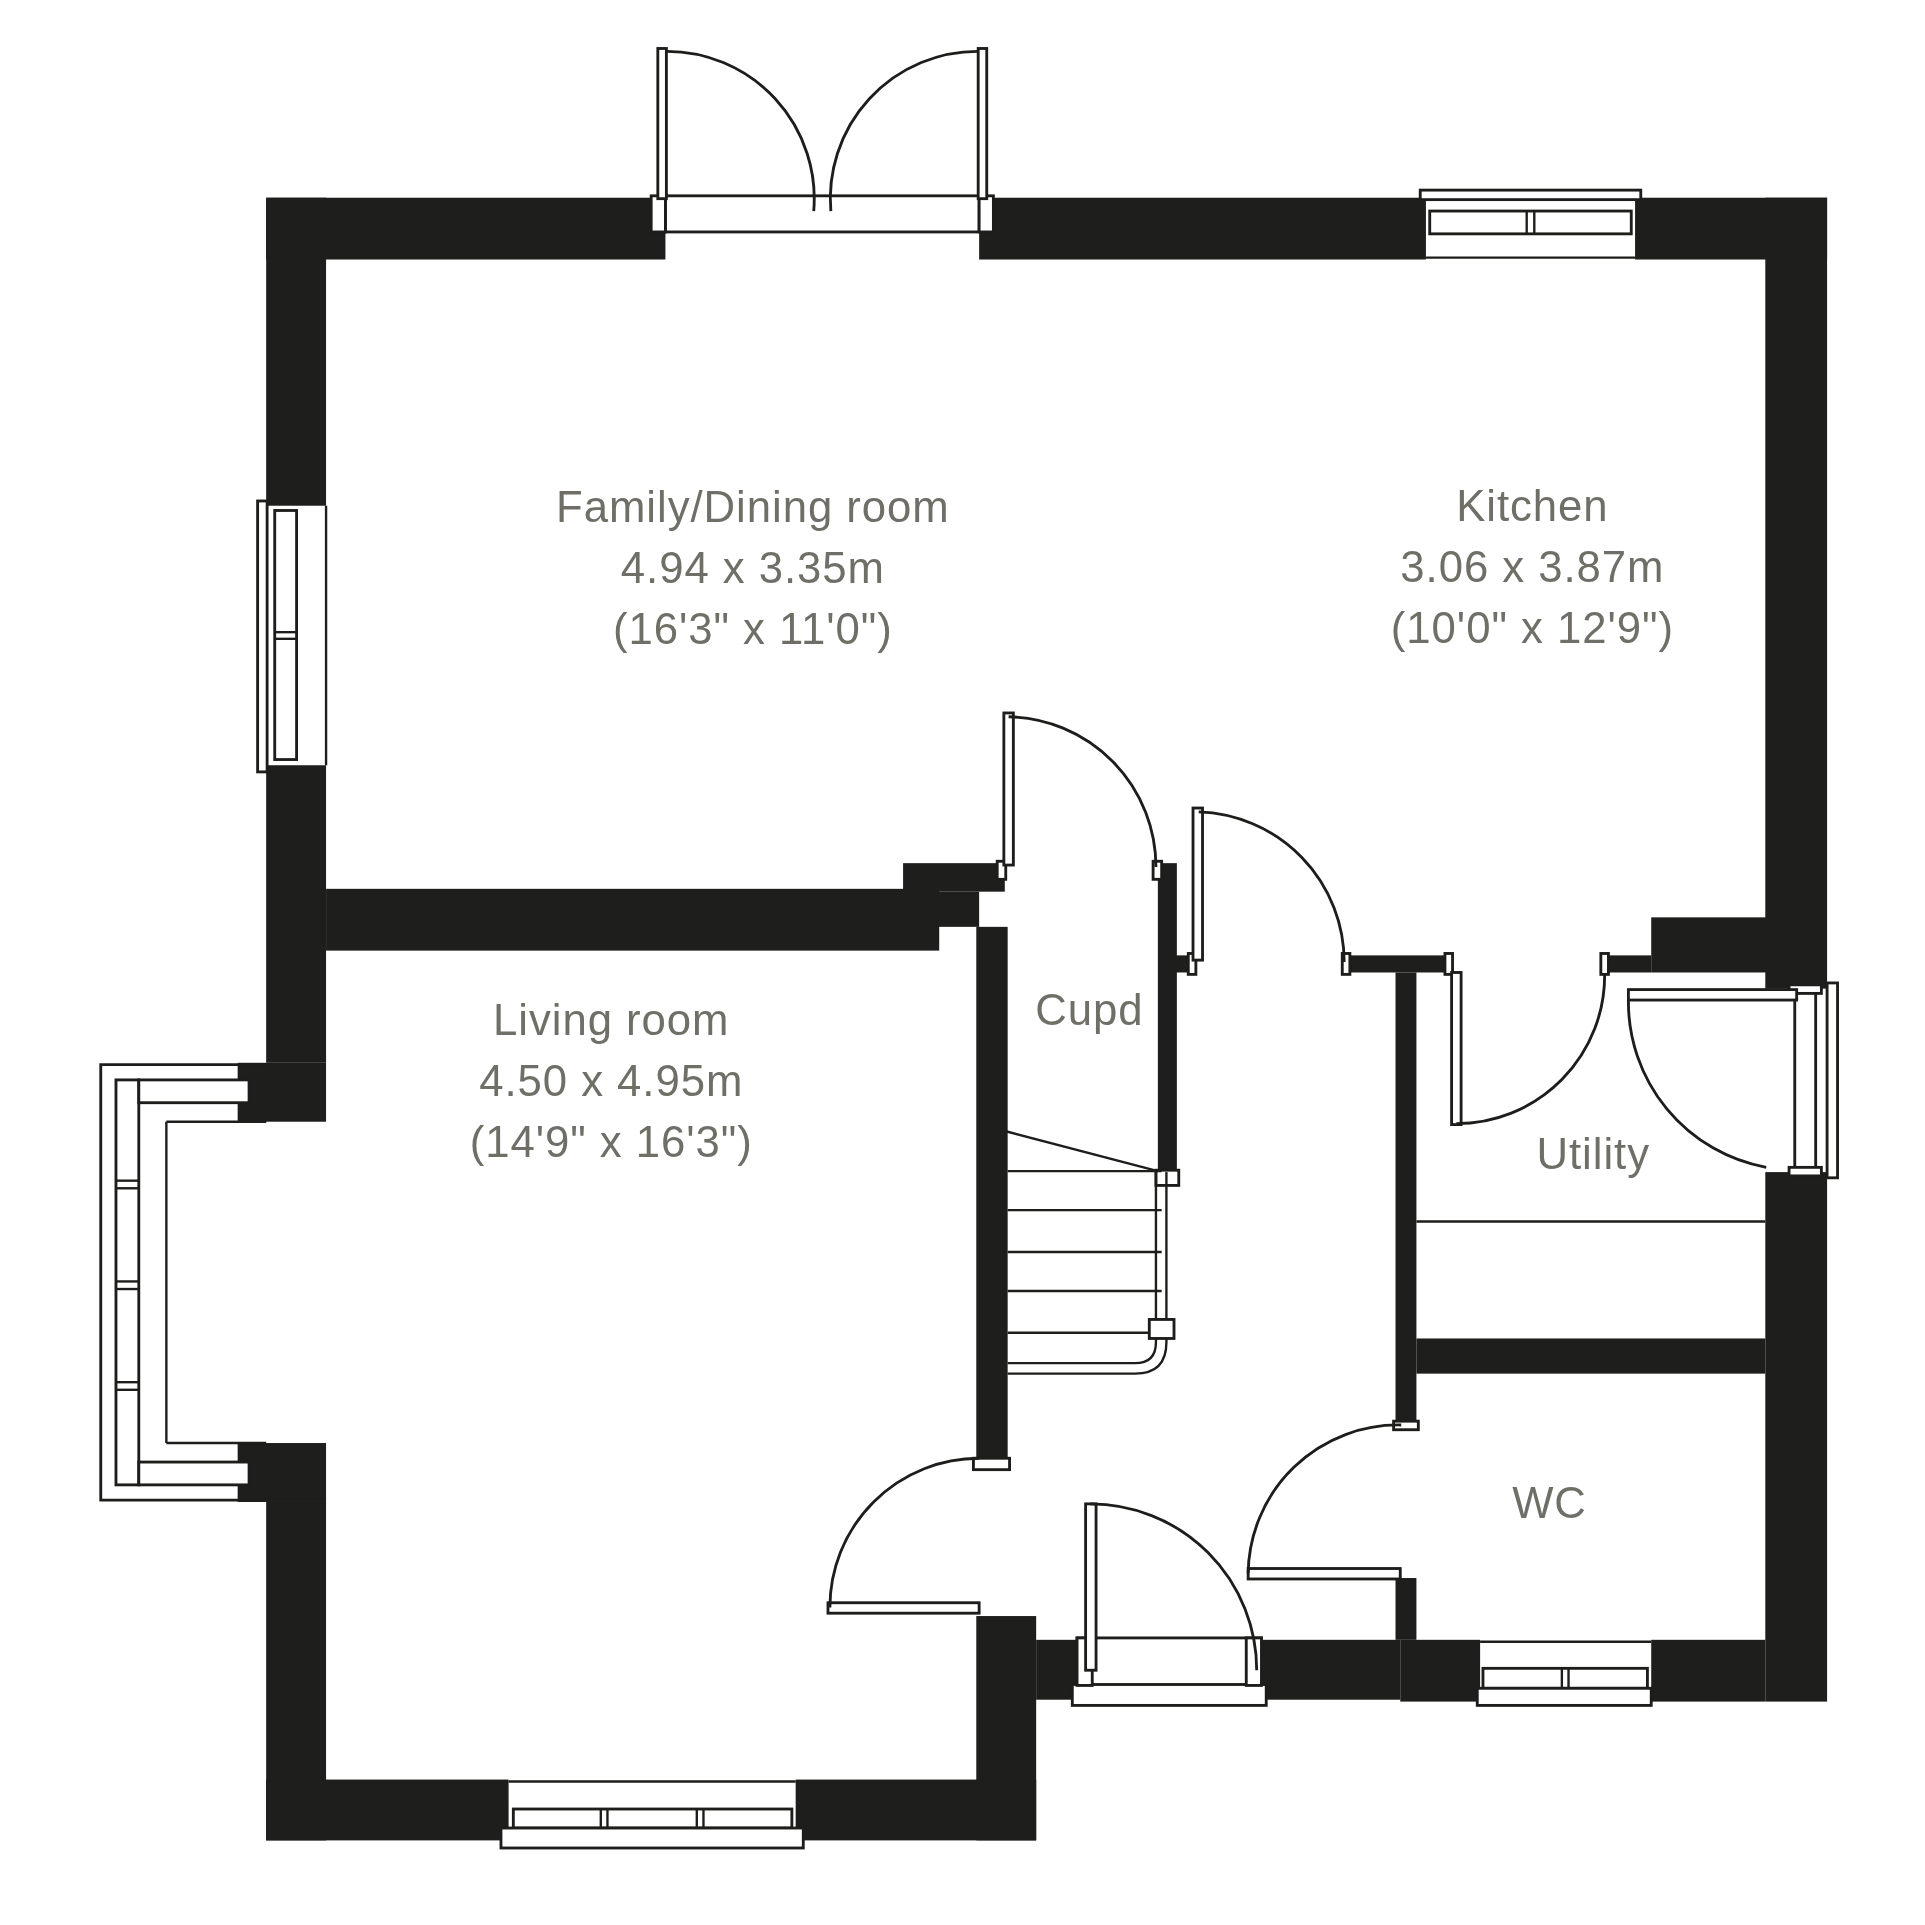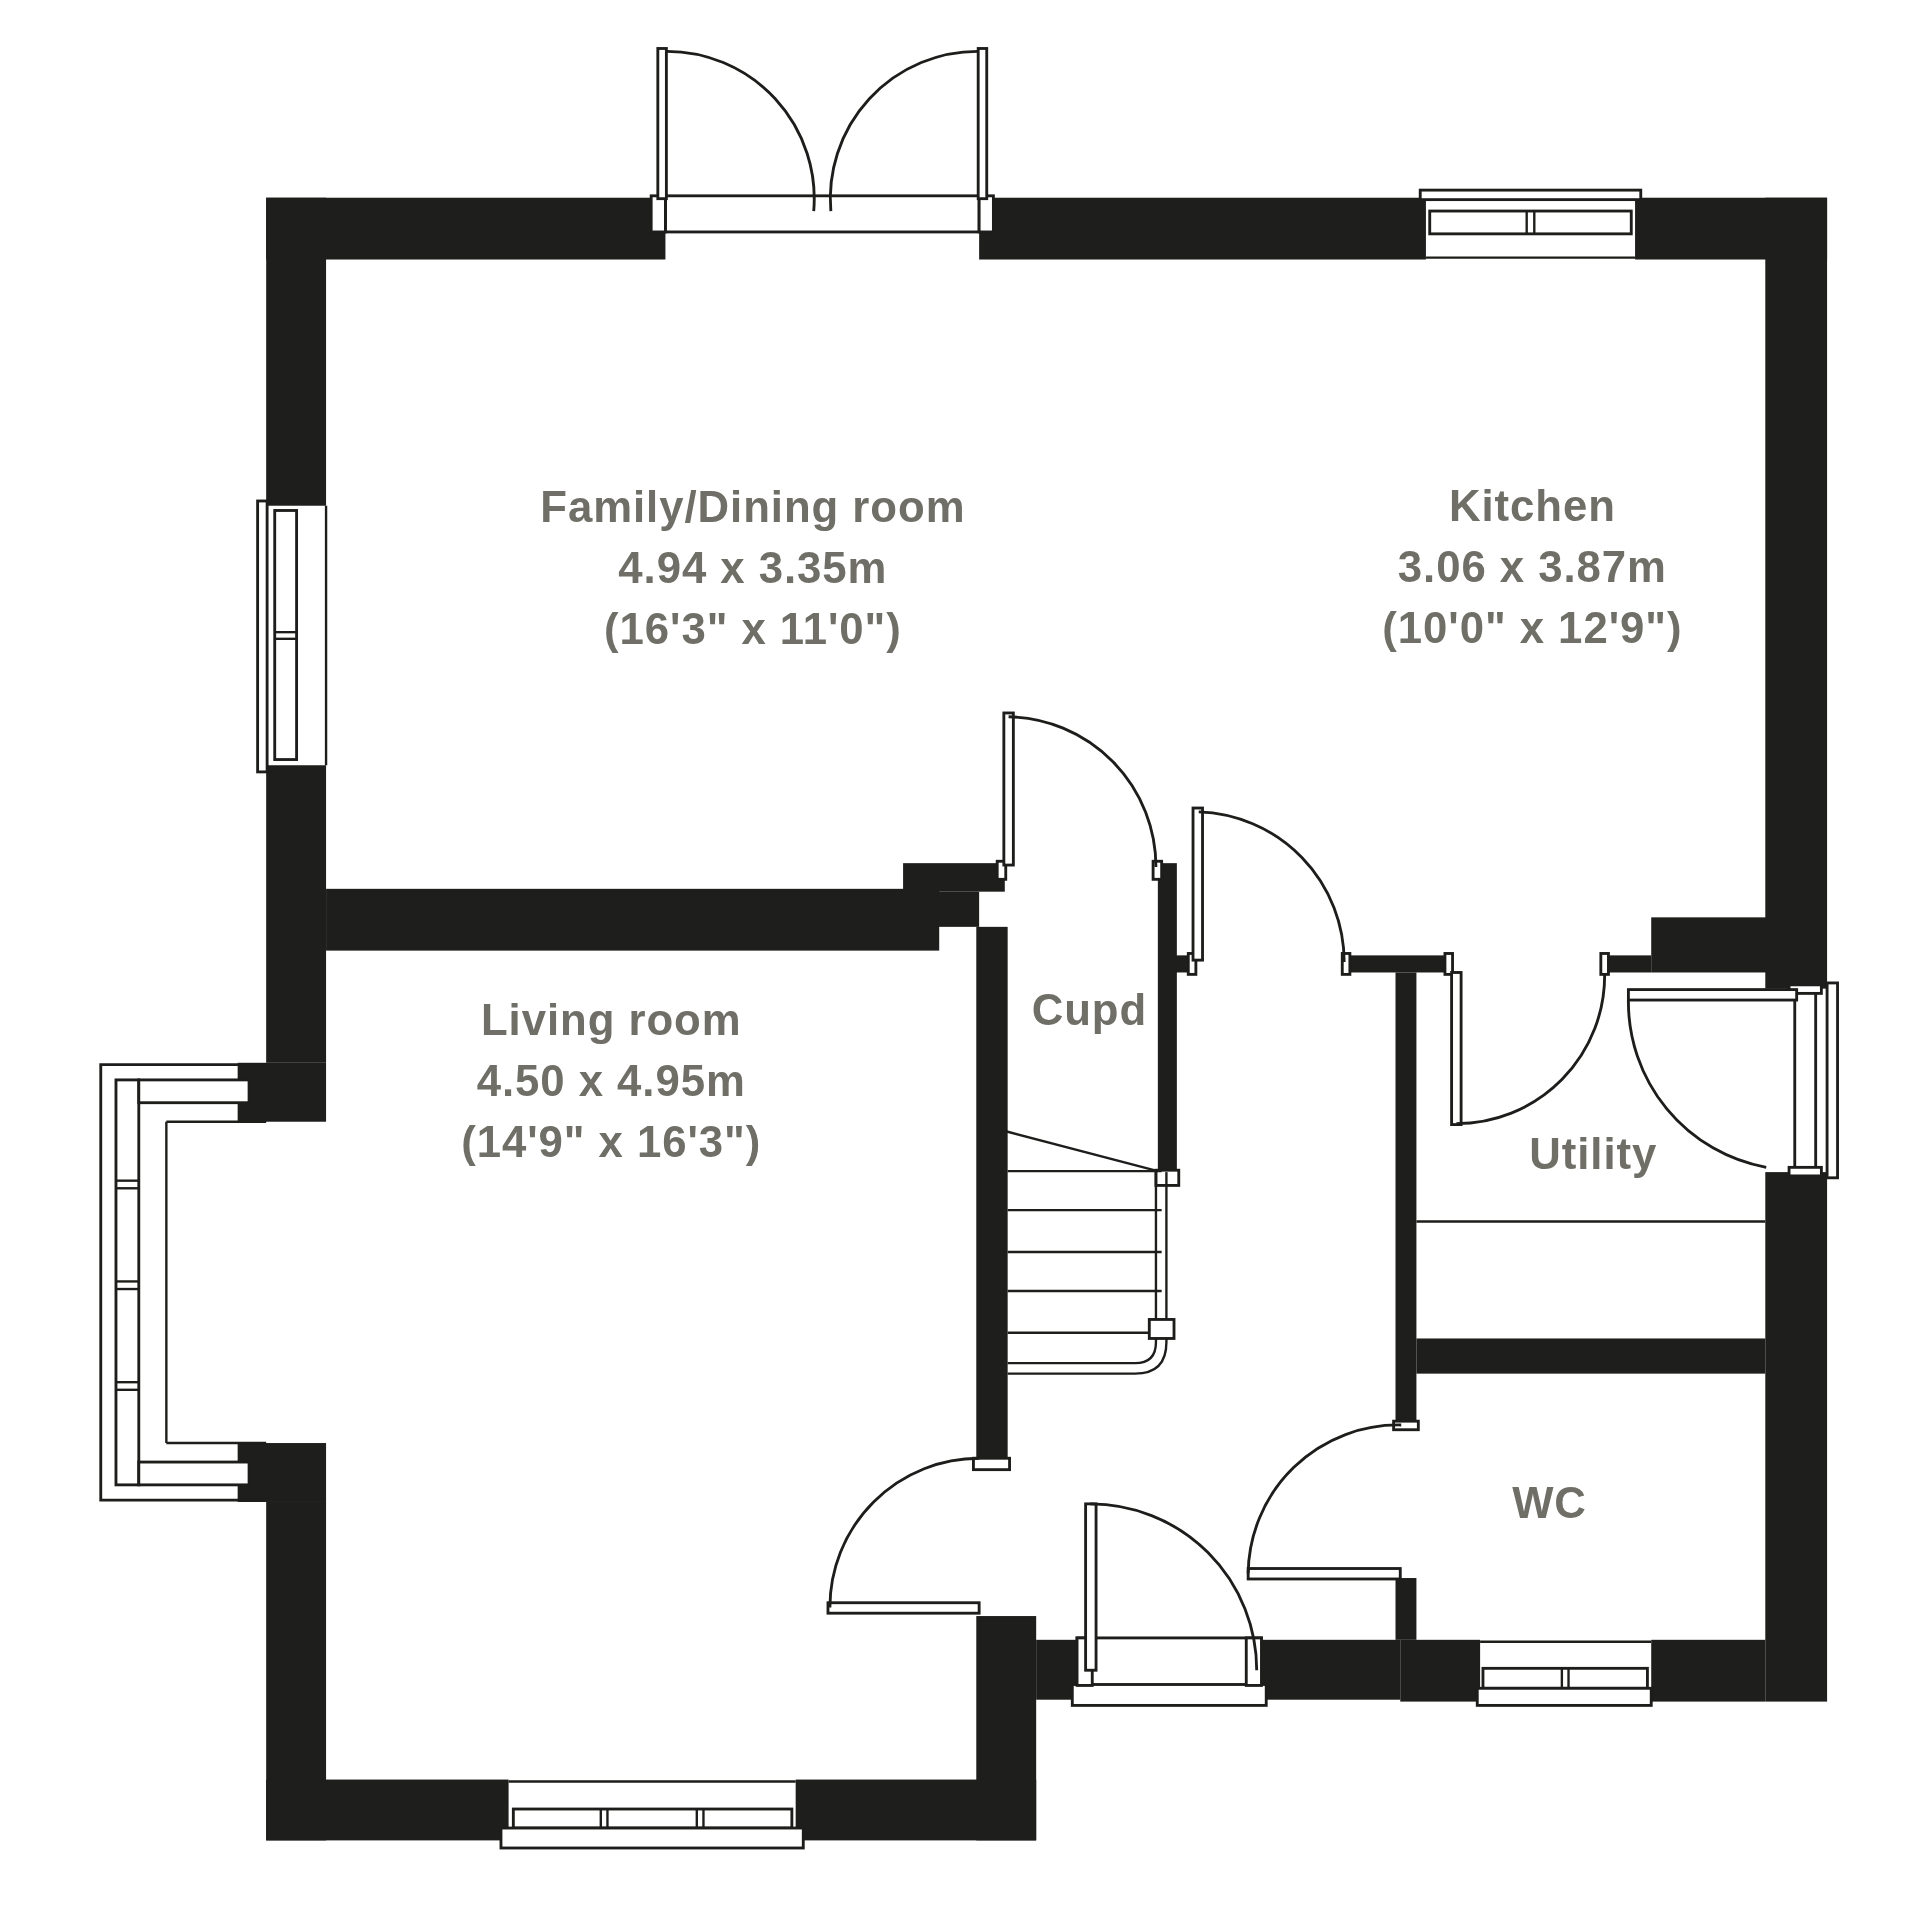--- a/index.html
+++ b/index.html
@@ -2,21 +2,21 @@
 <html style="--wall: #1e1e1c; --line: #1d1d1b; --label: #6f6f67; --bg: #ffffff;font-size:15px"><head>
 <meta charset="utf-8">
 <style>
   :root{
     --wall:#1e1e1c;
     --line:#1d1d1b;
     --label:#6f6f67;
     --bg:#ffffff;
   }
   html,body{margin:0;padding:0;background:var(--bg);}
-  .plan-wrap{width:100vmin;height:100vmin;margin:0 auto;font-weight:bold;}
+  .plan-wrap{width:100vmin;height:100vmin;margin:0 auto;}
   svg{display:block;width:100%;height:100%;background:var(--bg);}
   .wall{fill:var(--wall);stroke:none;}
   .ln{stroke:var(--line);stroke-width:3;fill:none;}
   .thin{stroke:var(--line);stroke-width:2.5;fill:none;}
   .wht{fill:#ffffff;stroke:var(--line);stroke-width:3;}
   .lbl{font-family:"Liberation Sans","DejaVu Sans",sans-serif;
        font-size:46px;letter-spacing:1px;fill:var(--label);
        text-anchor:middle;}
 </style>
 </head>

